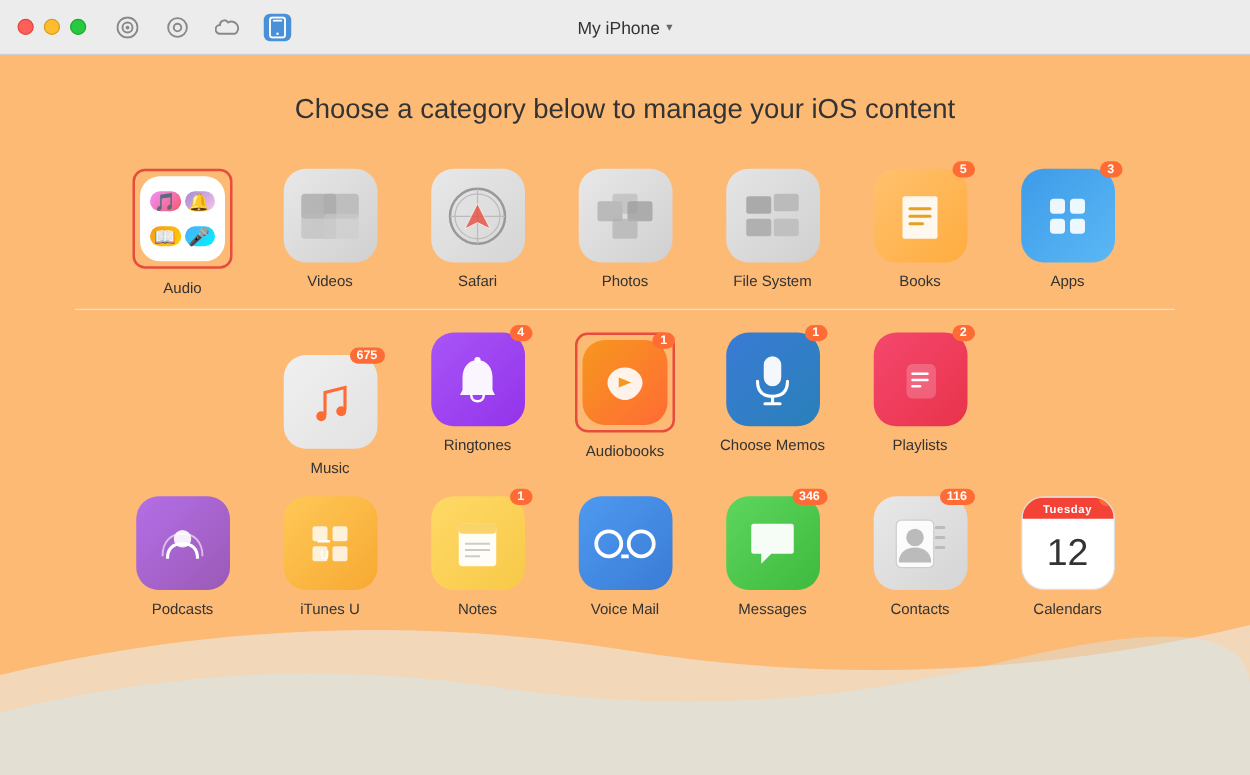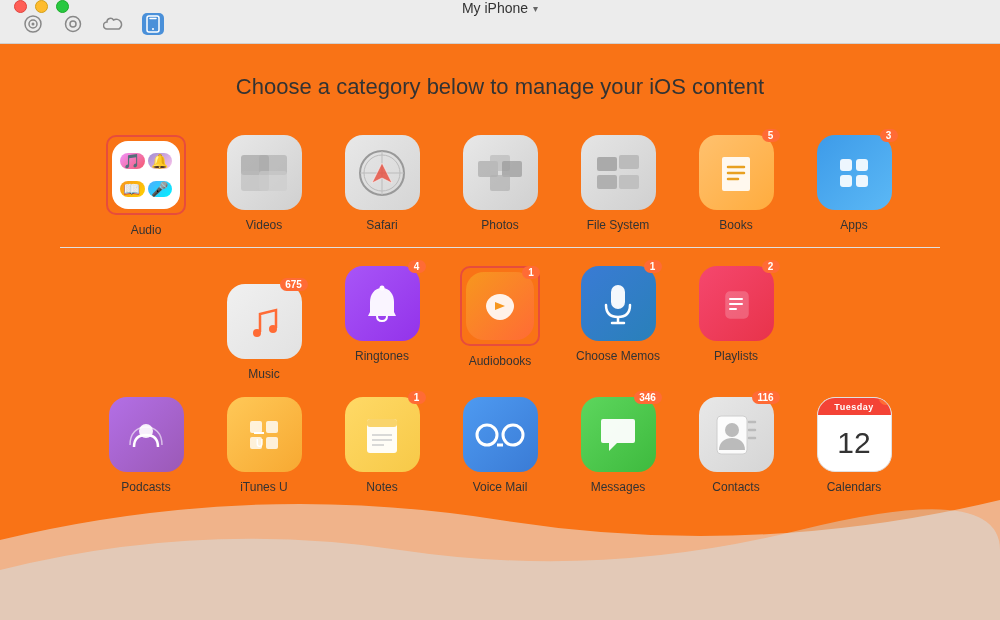--- a/index.html
+++ b/index.html
@@ -12,23 +12,22 @@
       position: relative;
     }
 
     
     .titlebar {
       width: 100%;
       height: 44px;
       background: #ececec;
       border-bottom: 1px solid #d0d0d0;
       display: flex;
-      align-items: flex-start;
+      align-items: center;
       position: relative;
-      flex-direction: column;
     }
     .traffic-lights {
       display: flex;
       align-items: center;
       gap: 8px;
       padding-left: 14px;
     }
     .traffic-light {
       width: 13px;
       height: 13px;
@@ -73,21 +72,21 @@
     }
     .titlebar-center .chevron {
       font-size: 10px;
       color: #666;
     }
 
     
     .main-content {
       width: 100%;
       height: calc(100% - 44px);
-      background: #f97316;
+      background: #fdba74;
       overflow: hidden;
       position: relative;
     }
 
     
     .bg-waves {
       position: absolute;
       bottom: 0;
       left: 0;
       width: 100%;

